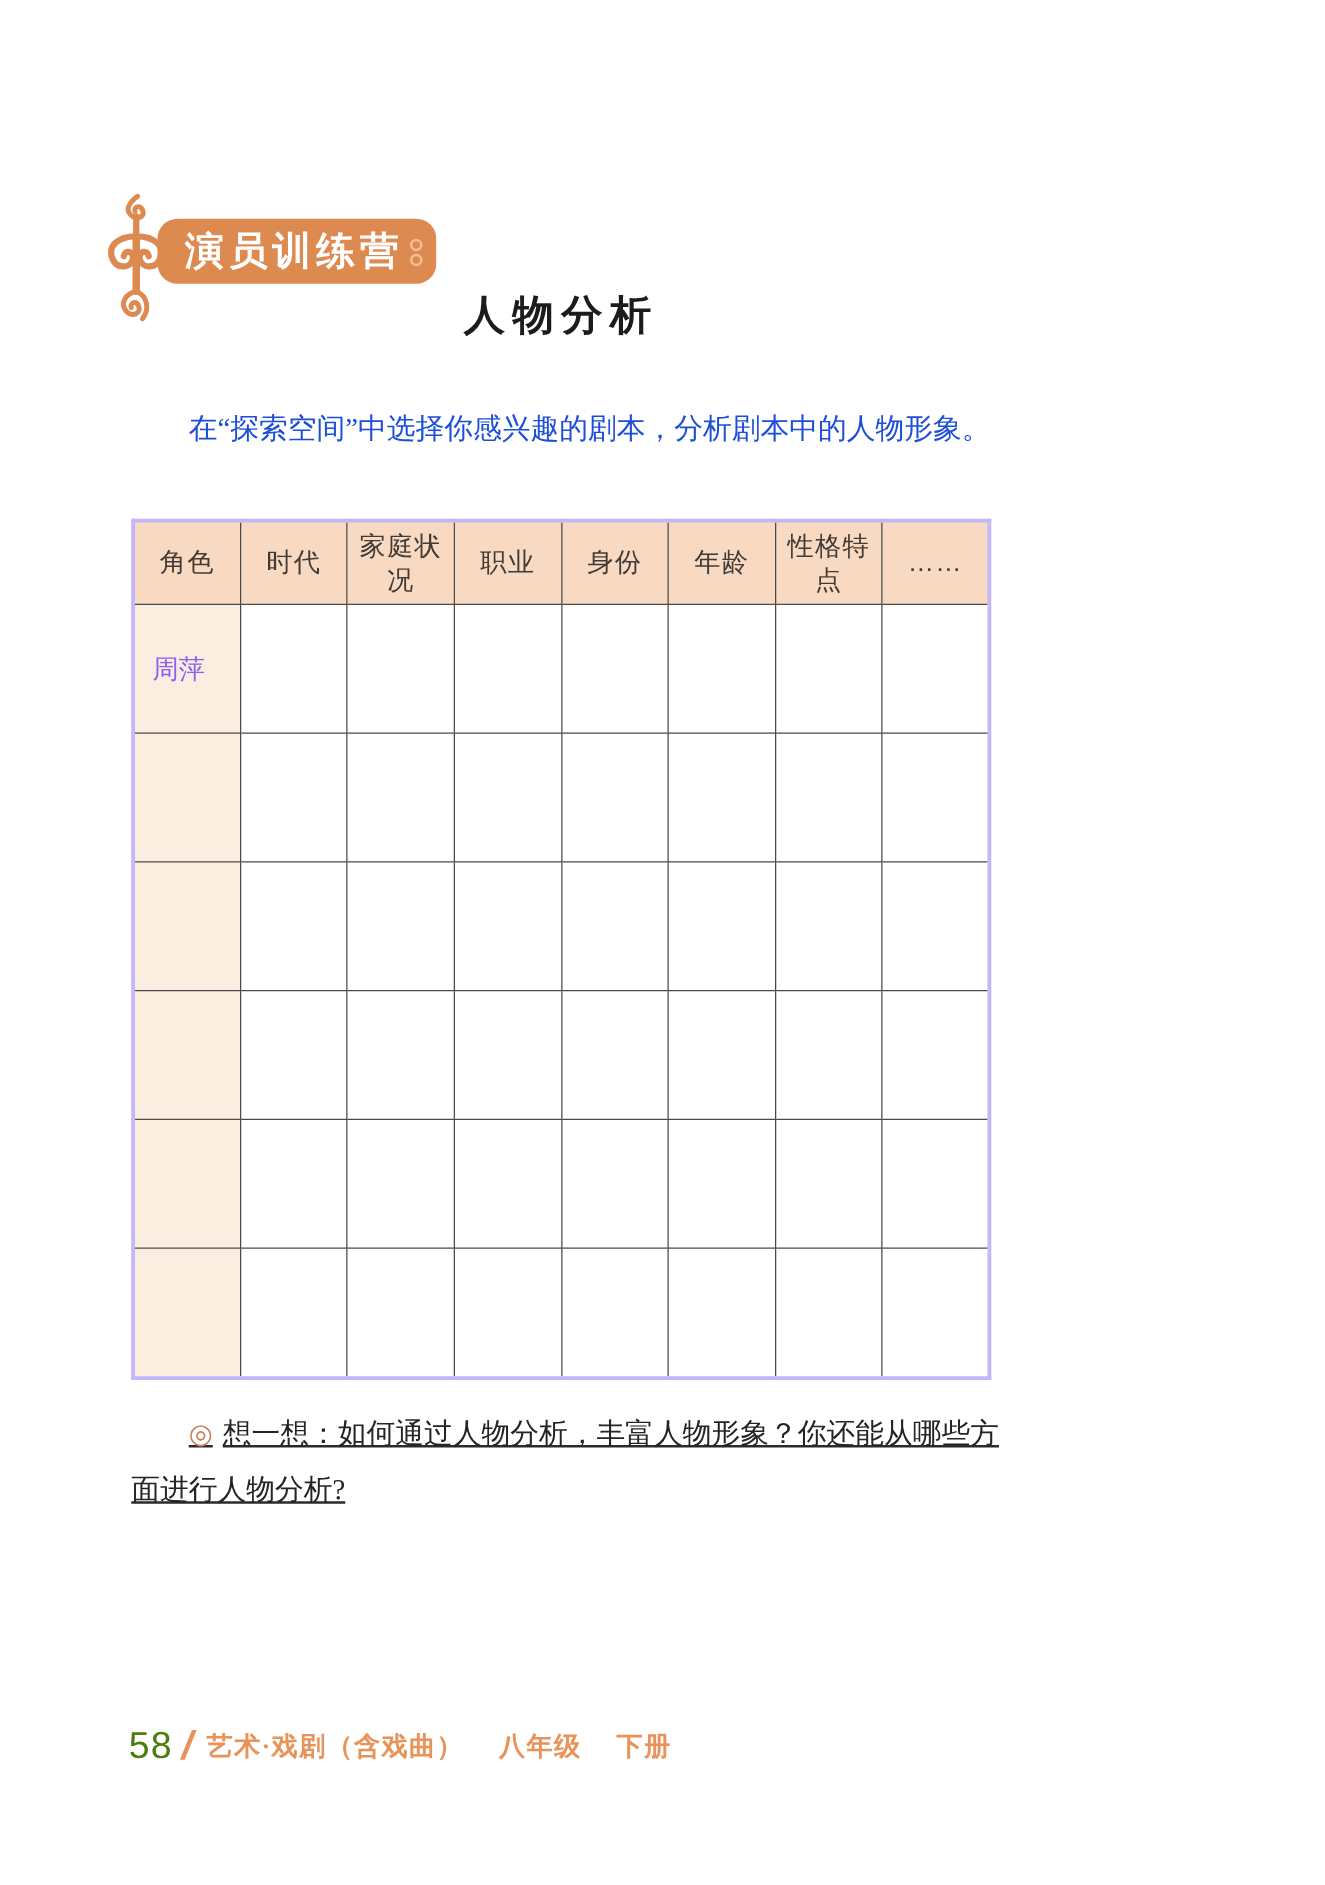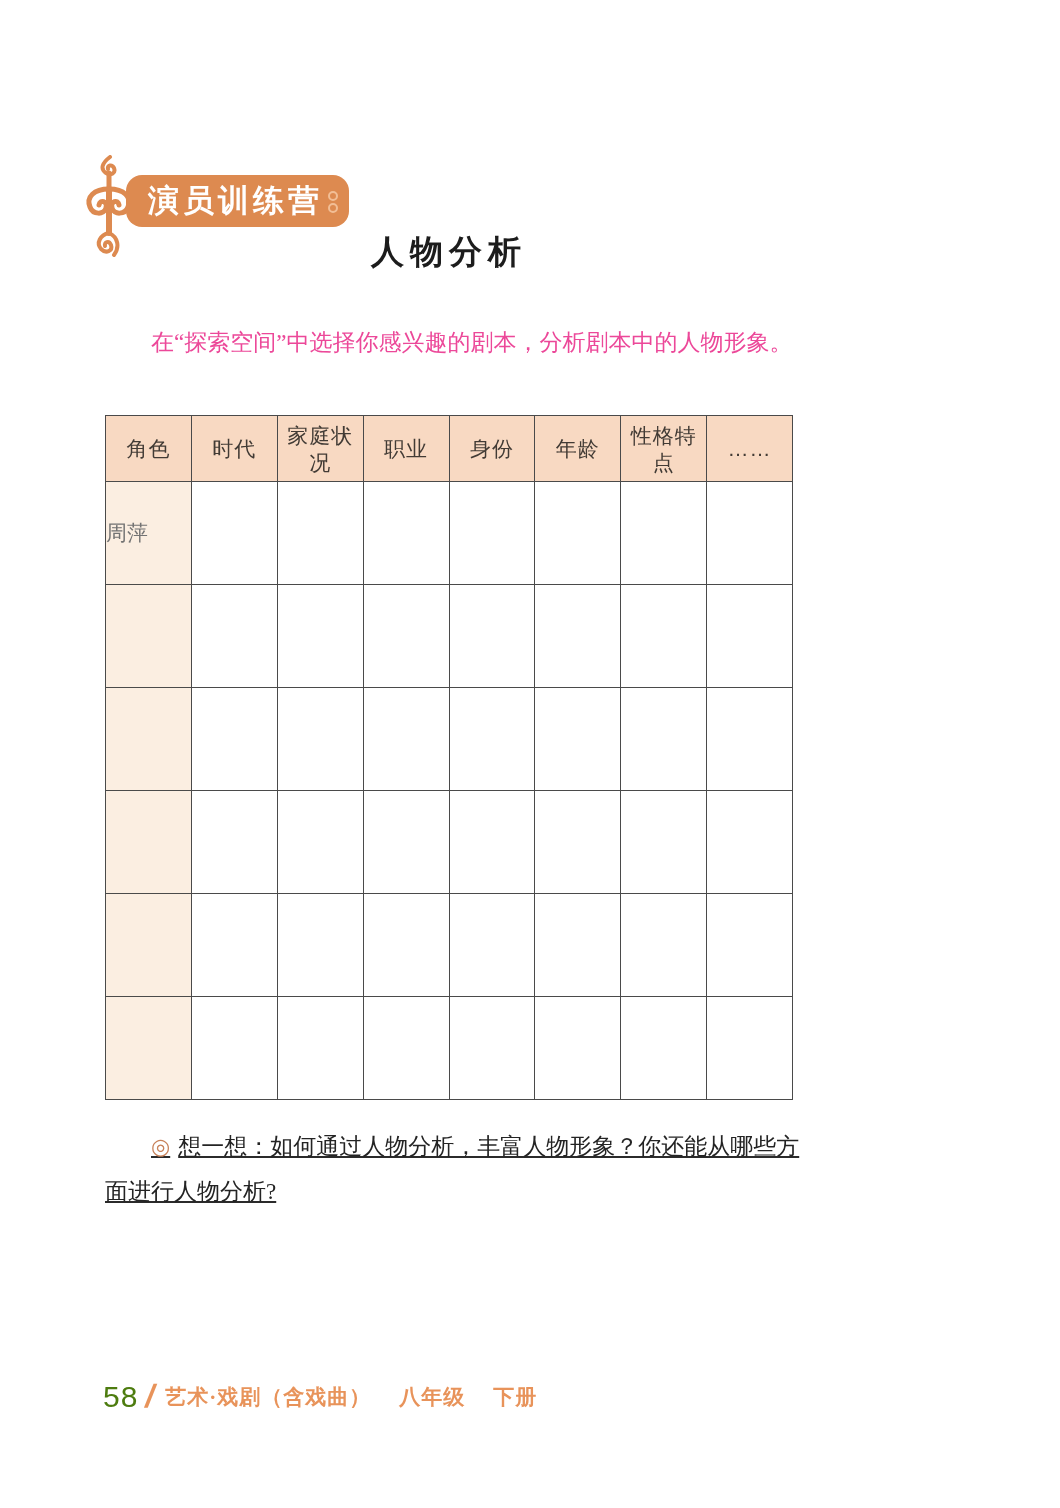--- a/index.html
+++ b/index.html
@@ -27,40 +27,40 @@
   
   .page-title{
     position:absolute;left:105px;top:230px;width:688px;text-align:center;
     font-size:33px;font-weight:bold;color:#1c1c1c;letter-spacing:6px;
     font-family:"Liberation Serif","DejaVu Serif",serif;
   }
 
   
   .intro{
     position:absolute;left:105px;top:297px;width:712px;
-    font-size:23px;line-height:46px;color:#ec4899;text-indent:2em;
+    font-size:23px;line-height:46px;color:#1d4ed8;text-indent:2em;
     font-family:"Liberation Serif","DejaVu Serif",serif;
   }
 
   
   .analysis-table{
     position:absolute;left:105px;top:415px;width:688px;
     border-collapse:collapse;table-layout:fixed;
-    border:1px solid #c4b5fd;
+    border:3px solid #c4b5fd;
   }
   .analysis-table th{
     background:var(--header-bg,#f8d9c2);
     border:1.5px solid #4a4a4a;
     height:61px;font-size:21px;font-weight:normal;color:#423b35;
     line-height:27px;padding:2px 4px;letter-spacing:1px;
   }
   .analysis-table td{
     border:1.5px solid #4a4a4a;height:98px;background:#ffffff;
-    font-size:21px;color:#737373;vertical-align:middle;
-    padding:2px 6px 2px 0;
+    font-size:21px;color:#8b5cf6;vertical-align:middle;
+    padding:2px 6px 2px 14px;
     font-family:"Liberation Serif","DejaVu Serif",serif;
   }
   .analysis-table td.first-col{background:var(--first-col-bg,#fbeee1);}
 
   
   .bullets{position:absolute;left:105px;top:1124px;width:716px;text-decoration:underline;}
   .bullet-item{
     font-size:23px;line-height:45px;color:#242424;text-indent:2em;margin:0;
     font-family:"Liberation Serif","DejaVu Serif",serif;
   }

